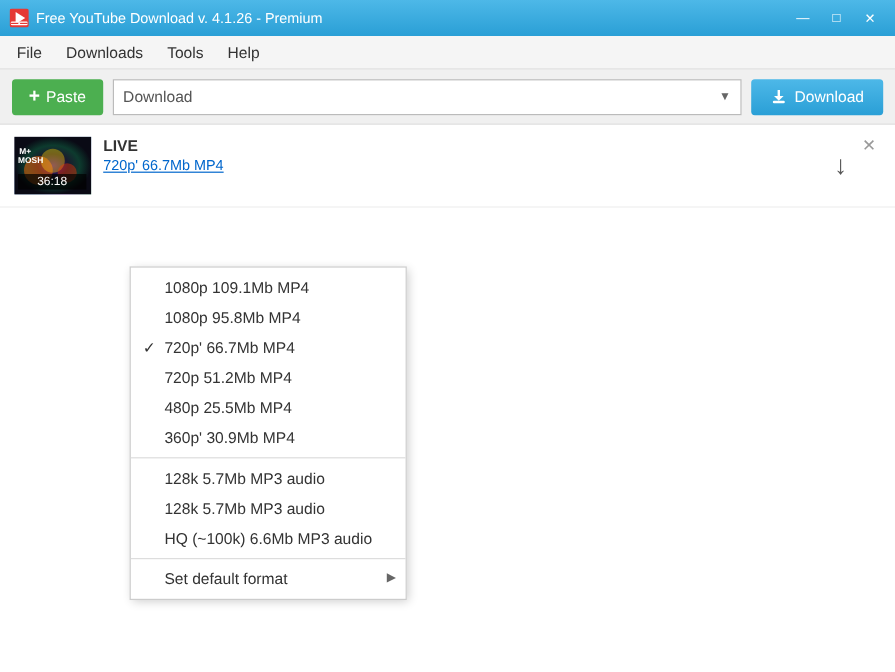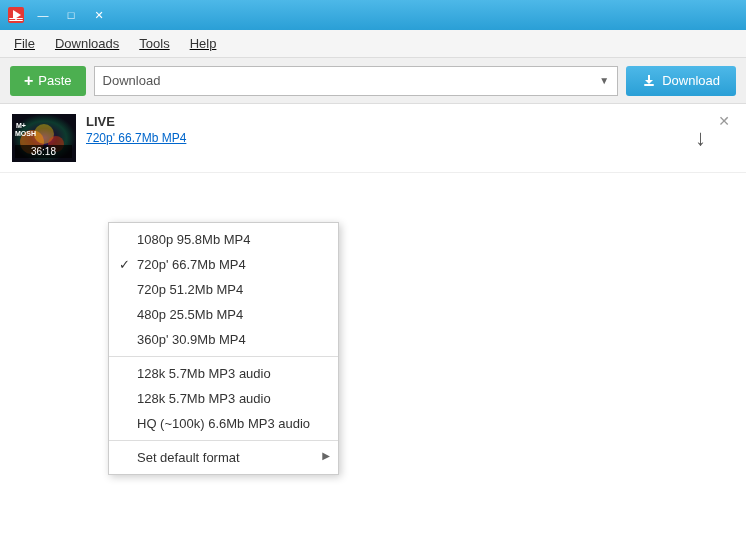--- a/index.html
+++ b/index.html
@@ -52,21 +52,20 @@
     }
 
     
     .menu-bar {
       background: #f5f5f5;
       height: 28px;
       display: flex;
       align-items: center;
       padding: 0 4px;
       border-bottom: 1px solid #ddd;
-      text-decoration: underline;
     }
     .menu-item {
       padding: 4px 10px;
       cursor: pointer;
       color: #333;
       font-size: 13px;
     }
     .menu-spacer { flex: 1; }
     .menu-link {
       color: #0066cc;
@@ -243,20 +242,21 @@
 <div class="title-bar">
   <div class="title-bar-icon">
     <svg width="16" height="16" viewBox="0 0 16 16">
       <rect width="16" height="16" rx="2" fill="#e53935"></rect>
       <polygon points="5,3 13,8 5,13" fill="white"></polygon>
       <rect x="1" y="11" width="14" height="3" rx="1" fill="white"></rect>
       <rect x="1" y="12" width="14" height="1" fill="#e53935"></rect>
       <polygon points="7,12 9,12 8,14" fill="white"></polygon>
     </svg>
   </div>
+  <span class="title-bar-text">Free YouTube Download v. 4.1.26 - Premium</span>
   <div class="title-bar-controls">
     <button class="title-btn">—</button>
     <button class="title-btn">□</button>
     <button class="title-btn close">✕</button>
   </div>
 </div>
 
 <div class="menu-bar">
   <div class="menu-item">File</div>
   <div class="menu-item">Downloads</div>
@@ -311,20 +311,21 @@
     </div>
     <div class="video-actions">
       <span class="close-item-btn">✕</span>
     </div>
     <div style="position:absolute; right:40px; top:50%; transform:translateY(-50%);">
       <span style="font-size:22px; color:#555; cursor:pointer;">↓</span>
     </div>
   </div>
 
   <div class="dropdown-menu">
+    <div class="dropdown-item">1080p 109.1Mb MP4</div>
     <div class="dropdown-item">1080p 95.8Mb MP4</div>
     <div class="dropdown-item checked">720p' 66.7Mb MP4</div>
     <div class="dropdown-item">720p 51.2Mb MP4</div>
     <div class="dropdown-item">480p 25.5Mb MP4</div>
     <div class="dropdown-item">360p' 30.9Mb MP4</div>
     <div class="dropdown-divider"></div>
     <div class="dropdown-item">128k 5.7Mb MP3 audio</div>
     <div class="dropdown-item">128k 5.7Mb MP3 audio</div>
     <div class="dropdown-item">HQ (~100k) 6.6Mb MP3 audio</div>
     <div class="dropdown-divider"></div>

